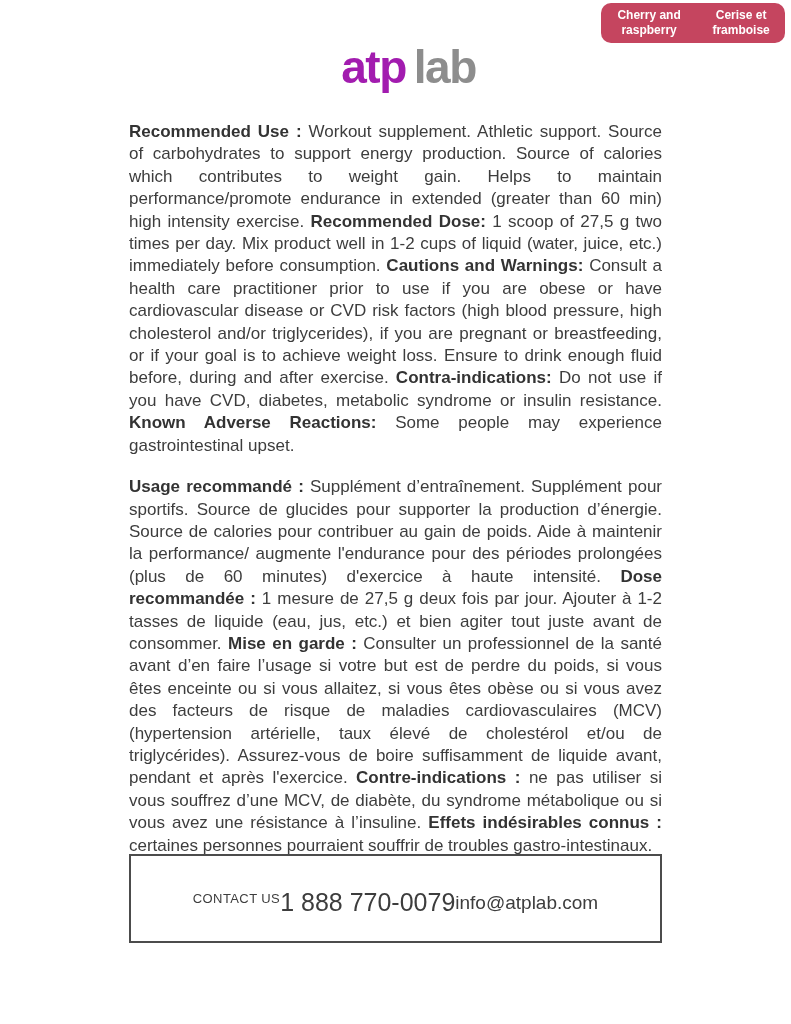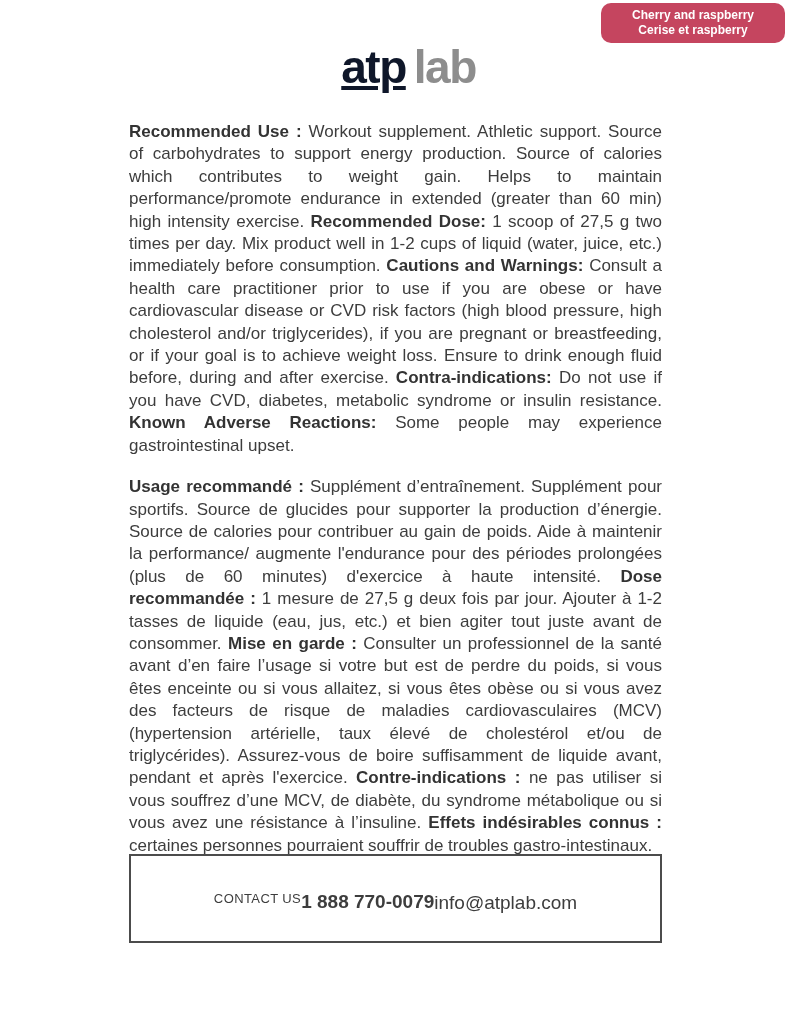--- a/index.html
+++ b/index.html
@@ -12,21 +12,21 @@
   }
 
   
   .badge {
     position: absolute;
     top: 3px; left: 601px;
     width: 184px; height: 40px;
     background: #c5455f;
     border-radius: 10px;
     color: #ffffff;
-    display: flex; flex-direction: column;
+    display: flex; flex-direction: row;
     justify-content: center; align-items: center;
     font-size: 12px; font-weight: bold; line-height: 15px;
     text-align: center;
   }
 
   
   .logo {
     position: absolute;
     top: 44px; left: 0; width: 100%;
     text-align: center;
@@ -56,33 +56,33 @@
     position: absolute;
     left: 129px; top: 854px;
     width: 529px; height: 85px;
     border: 2px solid #4c4c4c;
     display: flex; flex-direction: row;
     justify-content: center; align-items: center;
     color: #3d3d3d;
     text-align: center;
   }
   .contact .heading { font-size: 13px; letter-spacing: 0.4px; }
-  .contact .phone   { font-size: 19px; margin-top: 7px; font-weight: bold; }
+  .contact .phone   { font-size: 25px; margin-top: 7px; }
   .contact .email   { font-size: 19px; margin-top: 9px; }
 </style>
 </head>
 <body>
 
 <div class="badge" style="background: rgb(197, 69, 95); color: rgb(255, 255, 255);">
   <span>Cherry and raspberry</span>
-  <span>Cerise et raspberry</span>
+  <span>Cerise et framboise</span>
 </div>
 
 <div class="logo">
-  <span class="atp" style="color: #0f172a; text-decoration: underline;">atp</span><span class="lab" style="color: rgb(141, 141, 141);">lab</span>
+  <span class="atp" style="color: #a21caf;">atp</span><span class="lab" style="color: rgb(141, 141, 141);">lab</span>
 </div>
 
 <div class="text-col">
   <p><b>Recommended Use : </b>Workout supplement. Athletic support. Source of carbohydrates to support energy production. Source of calories which contributes to weight gain. Helps to maintain performance/promote endurance in extended (greater than 60 min) high intensity exercise. <b>Recommended Dose: </b>1 scoop of 27,5 g two times per day. Mix product well in 1-2 cups of liquid (water, juice, etc.) immediately before consumption. <b>Cautions and Warnings: </b>Consult a health care practitioner prior to use if you are obese or have cardiovascular disease or CVD risk factors (high blood pressure, high cholesterol and/or triglycerides), if you are pregnant or breastfeeding, or if your goal is to achieve weight loss. Ensure to drink enough fluid before, during and after exercise. <b>Contra-indications: </b>Do not use if you have CVD, diabetes, metabolic syndrome or insulin resistance. <b>Known Adverse Reactions: </b>Some people may experience gastrointestinal upset.</p>
   <p><b>Usage recommandé : </b>Supplément d’entraînement. Supplément pour sportifs. Source de glucides pour supporter la production d’énergie. Source de calories pour contribuer au gain de poids. Aide à maintenir la performance/ augmente l'endurance pour des périodes prolongées (plus de 60 minutes) d'exercice à haute intensité. <b>Dose recommandée : </b>1 mesure de 27,5 g deux fois par jour. Ajouter à 1-2 tasses de liquide (eau, jus, etc.) et bien agiter tout juste avant de consommer. <b>Mise en garde : </b>Consulter un professionnel de la santé avant d’en faire l’usage si votre but est de perdre du poids, si vous êtes enceinte ou si vous allaitez, si vous êtes obèse ou si vous avez des facteurs de risque de maladies cardiovasculaires (MCV) (hypertension artérielle, taux élevé de cholestérol et/ou de triglycérides). Assurez-vous de boire suffisamment de liquide avant, pendant et après l'exercice. <b>Contre-indications : </b>ne pas utiliser si vous souffrez d’une MCV, de diabète, du syndrome métabolique ou si vous avez une résistance à l’insuline. <b>Effets indésirables connus : </b>certaines personnes pourraient souffrir de troubles gastro-intestinaux.</p>
 </div>
 
 <div class="contact">
   <div class="heading">CONTACT US</div>
   <div class="phone">1 888 770-0079</div>

